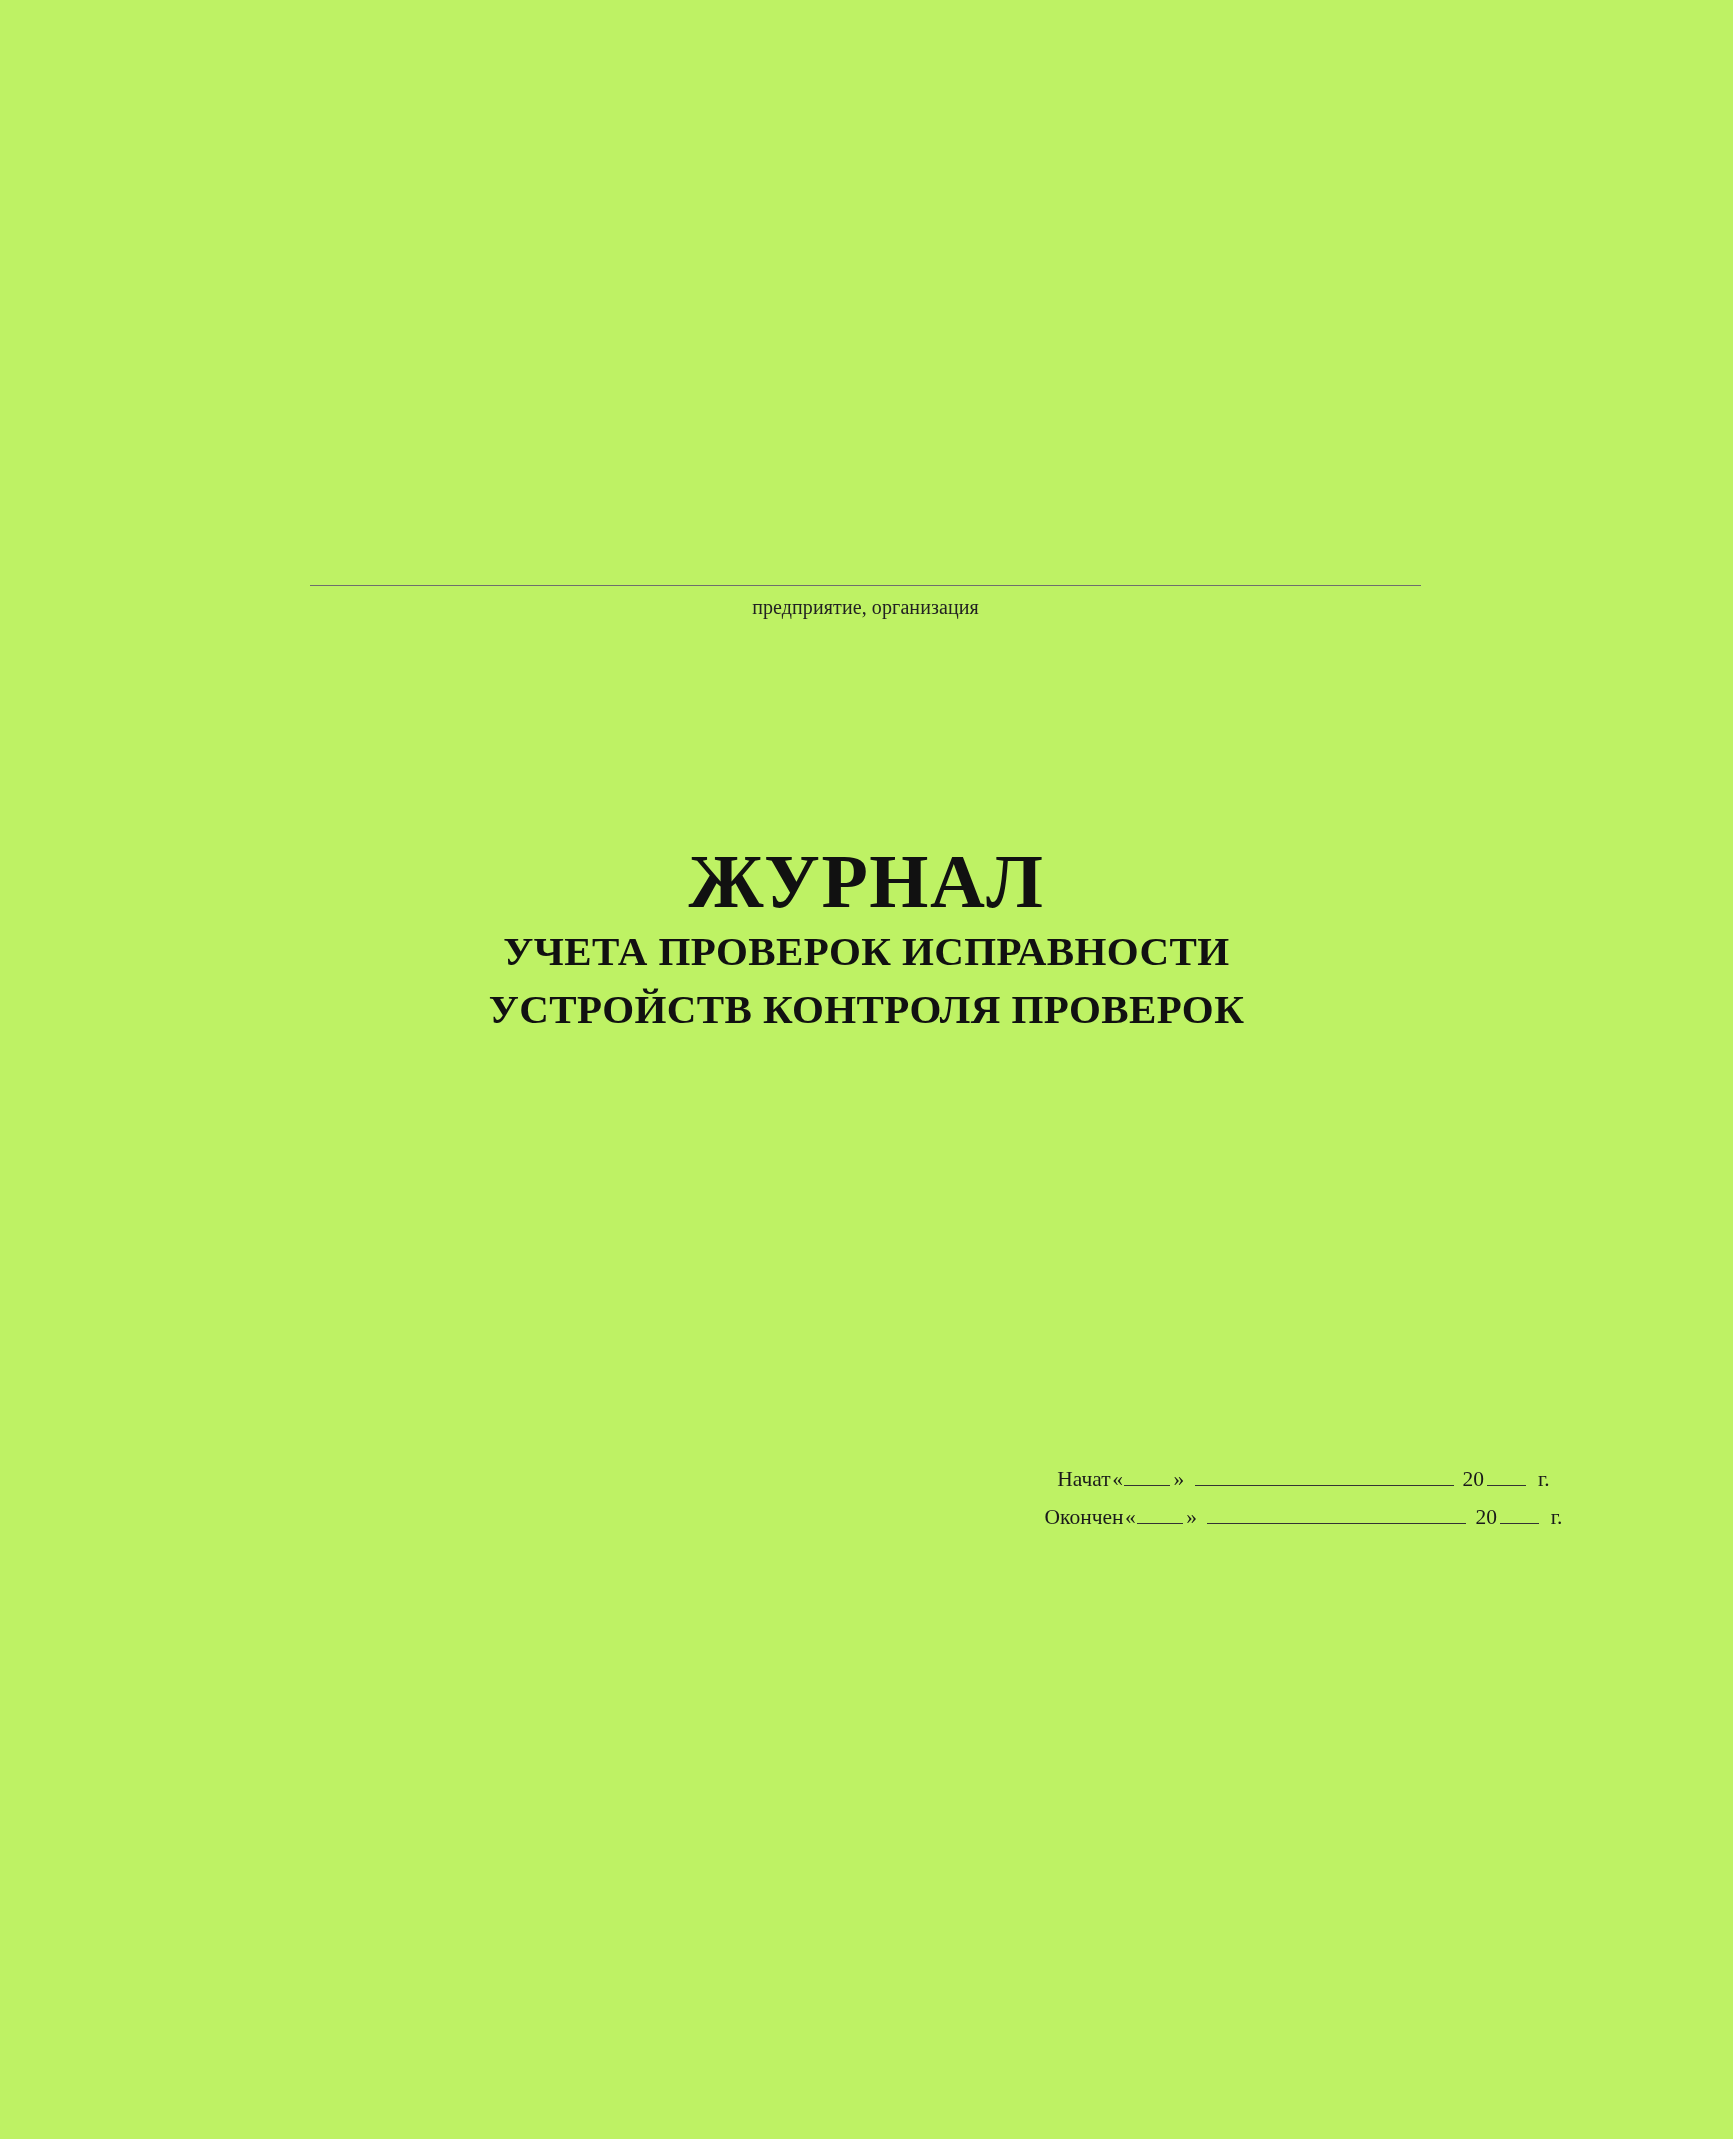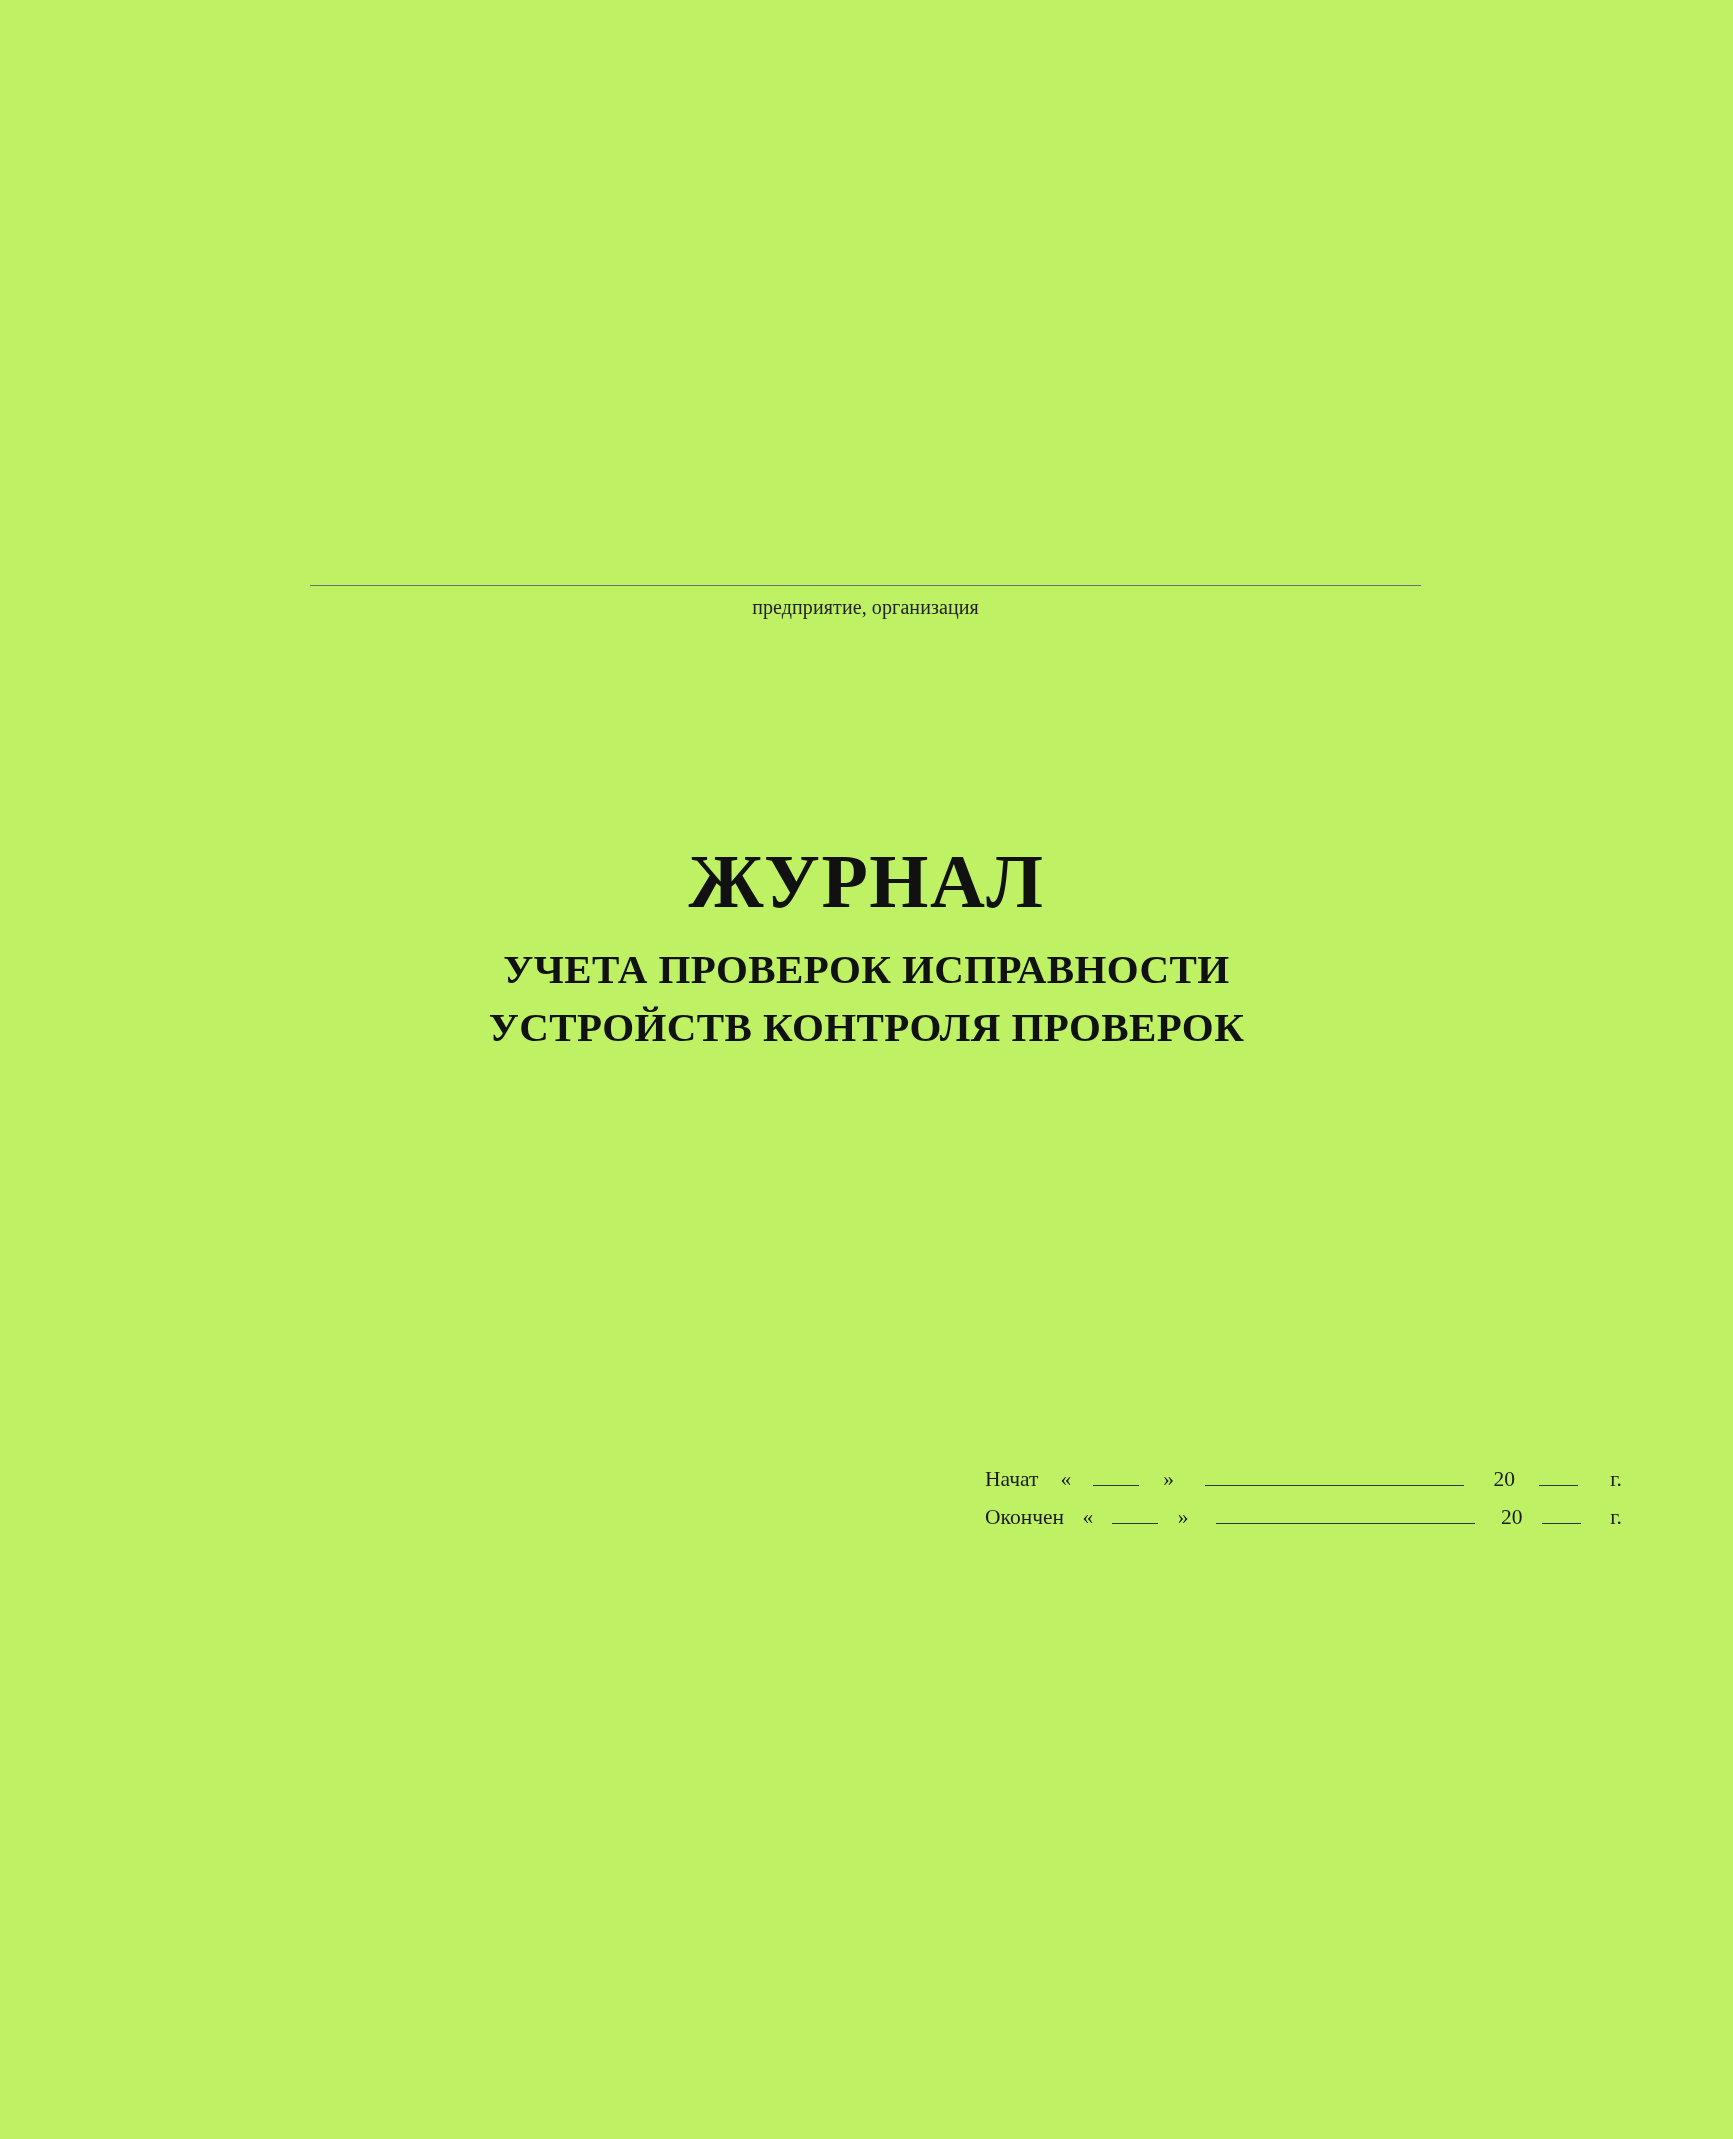--- a/index.html
+++ b/index.html
@@ -54,41 +54,40 @@
     text-align: center;
   }
   .title-main {
     font-size: 76px;
     font-weight: bold;
     letter-spacing: 1.5px;
     line-height: 1.05;
     color: #111111;
   }
   .title-sub {
-    margin-top: 18px;
     font-size: 41px;
     font-weight: bold;
     letter-spacing: 0.4px;
     line-height: 1.42;
     color: #111111;
   }
 
   
   .dates-block {
     position: absolute;
     left: 985px;
     top: 1467px;
     width: 637px;
     font-size: 21.5px;
     color: #1a1a1a;
   }
   .date-row {
     display: flex;
     align-items: baseline;
-    justify-content: space-between;
+    justify-content: center;
     white-space: nowrap;
     margin-bottom: 13.3px;
   }
   .date-label {
     padding-right: 1.5px;
   }
   .date-quote-open { }
   .blank-short {
     display: inline-block;
     width: 46px;

